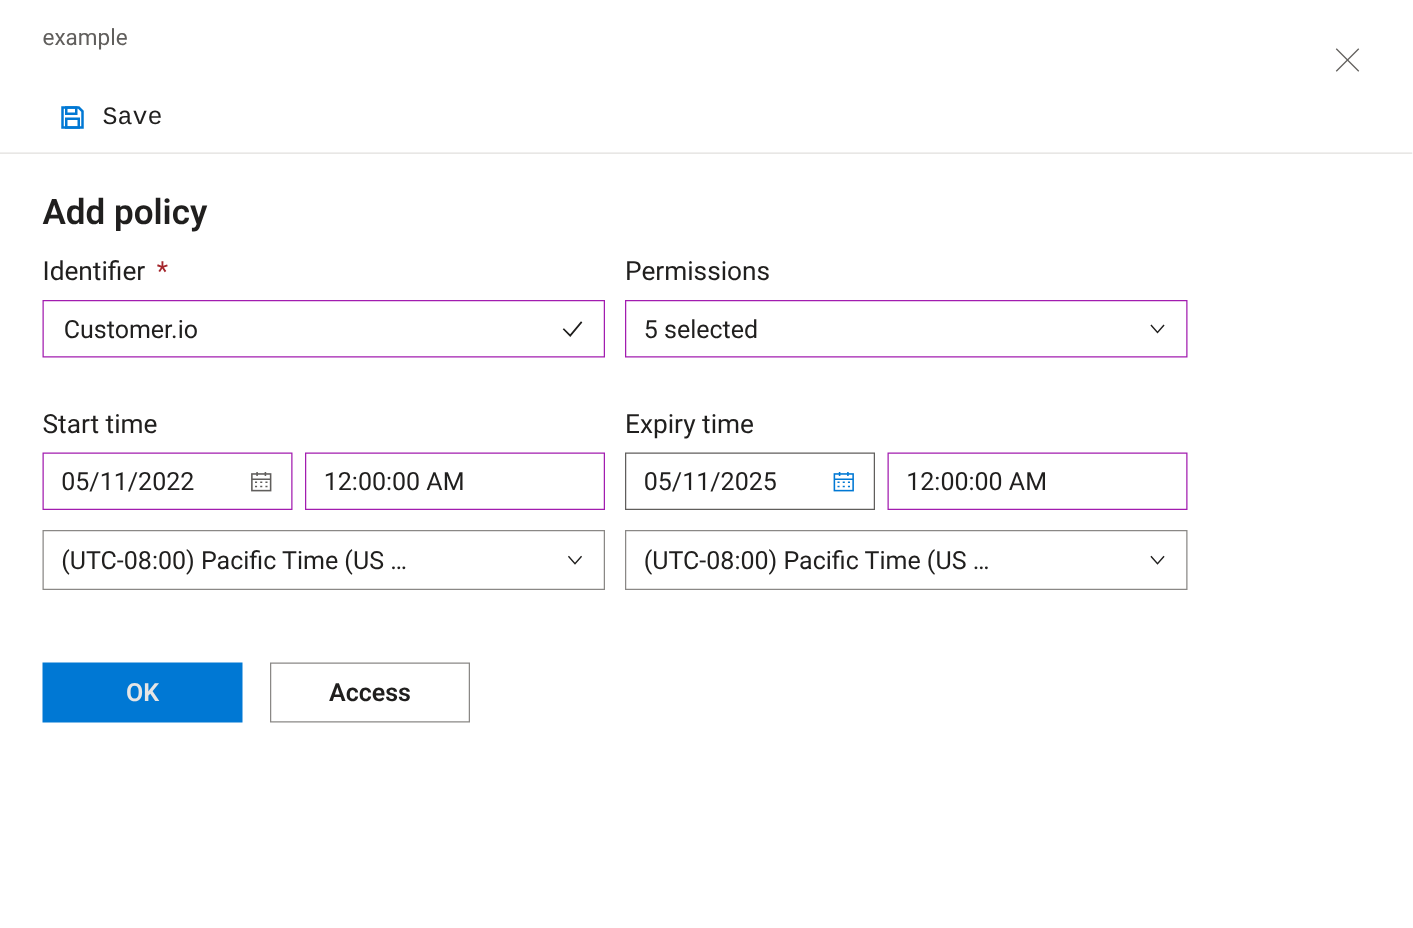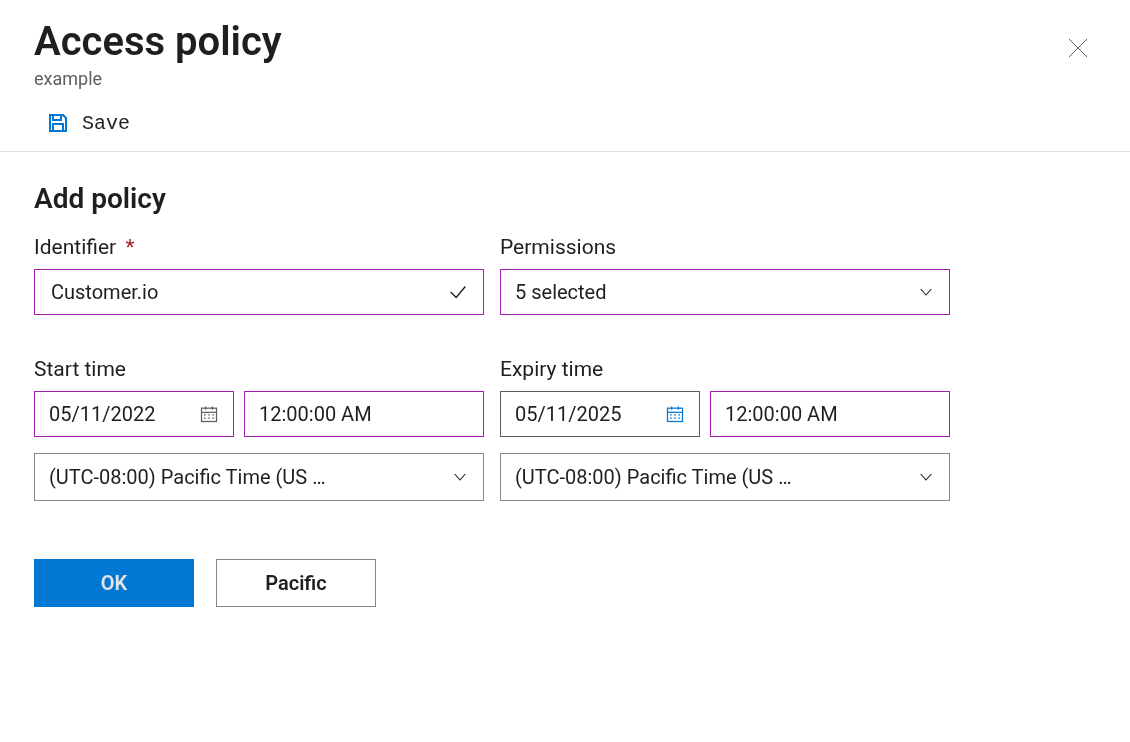--- a/index.html
+++ b/index.html
@@ -147,21 +147,20 @@
 
   .icon svg { display:block; }
 </style>
 </head>
 <body>
 
 <div class="page">
 
   <div class="header-row">
     <div>
-      <h1 class="page-title">Access policy</h1>
       <div class="subtitle">example</div>
     </div>
     <div class="close-btn">
       <span class="icon">
         <svg width="24" height="24" viewBox="0 0 24 24" fill="none" stroke="currentColor" stroke-width="1">
           <line x1="3" y1="3" x2="21" y2="21"></line>
           <line x1="21" y1="3" x2="3" y2="21"></line>
         </svg>
       </span>
     </div>
@@ -276,16 +275,16 @@
             <polyline points="5,8 12,16 19,8"></polyline>
           </svg>
         </span>
       </div>
     </div>
 
   </div>
 
   <div class="footer">
     <button class="btn primary">OK</button>
-    <button class="btn secondary">Pacific</button>
+    <button class="btn secondary">Access</button>
   </div>
 
 </div>
 
 </body></html>

